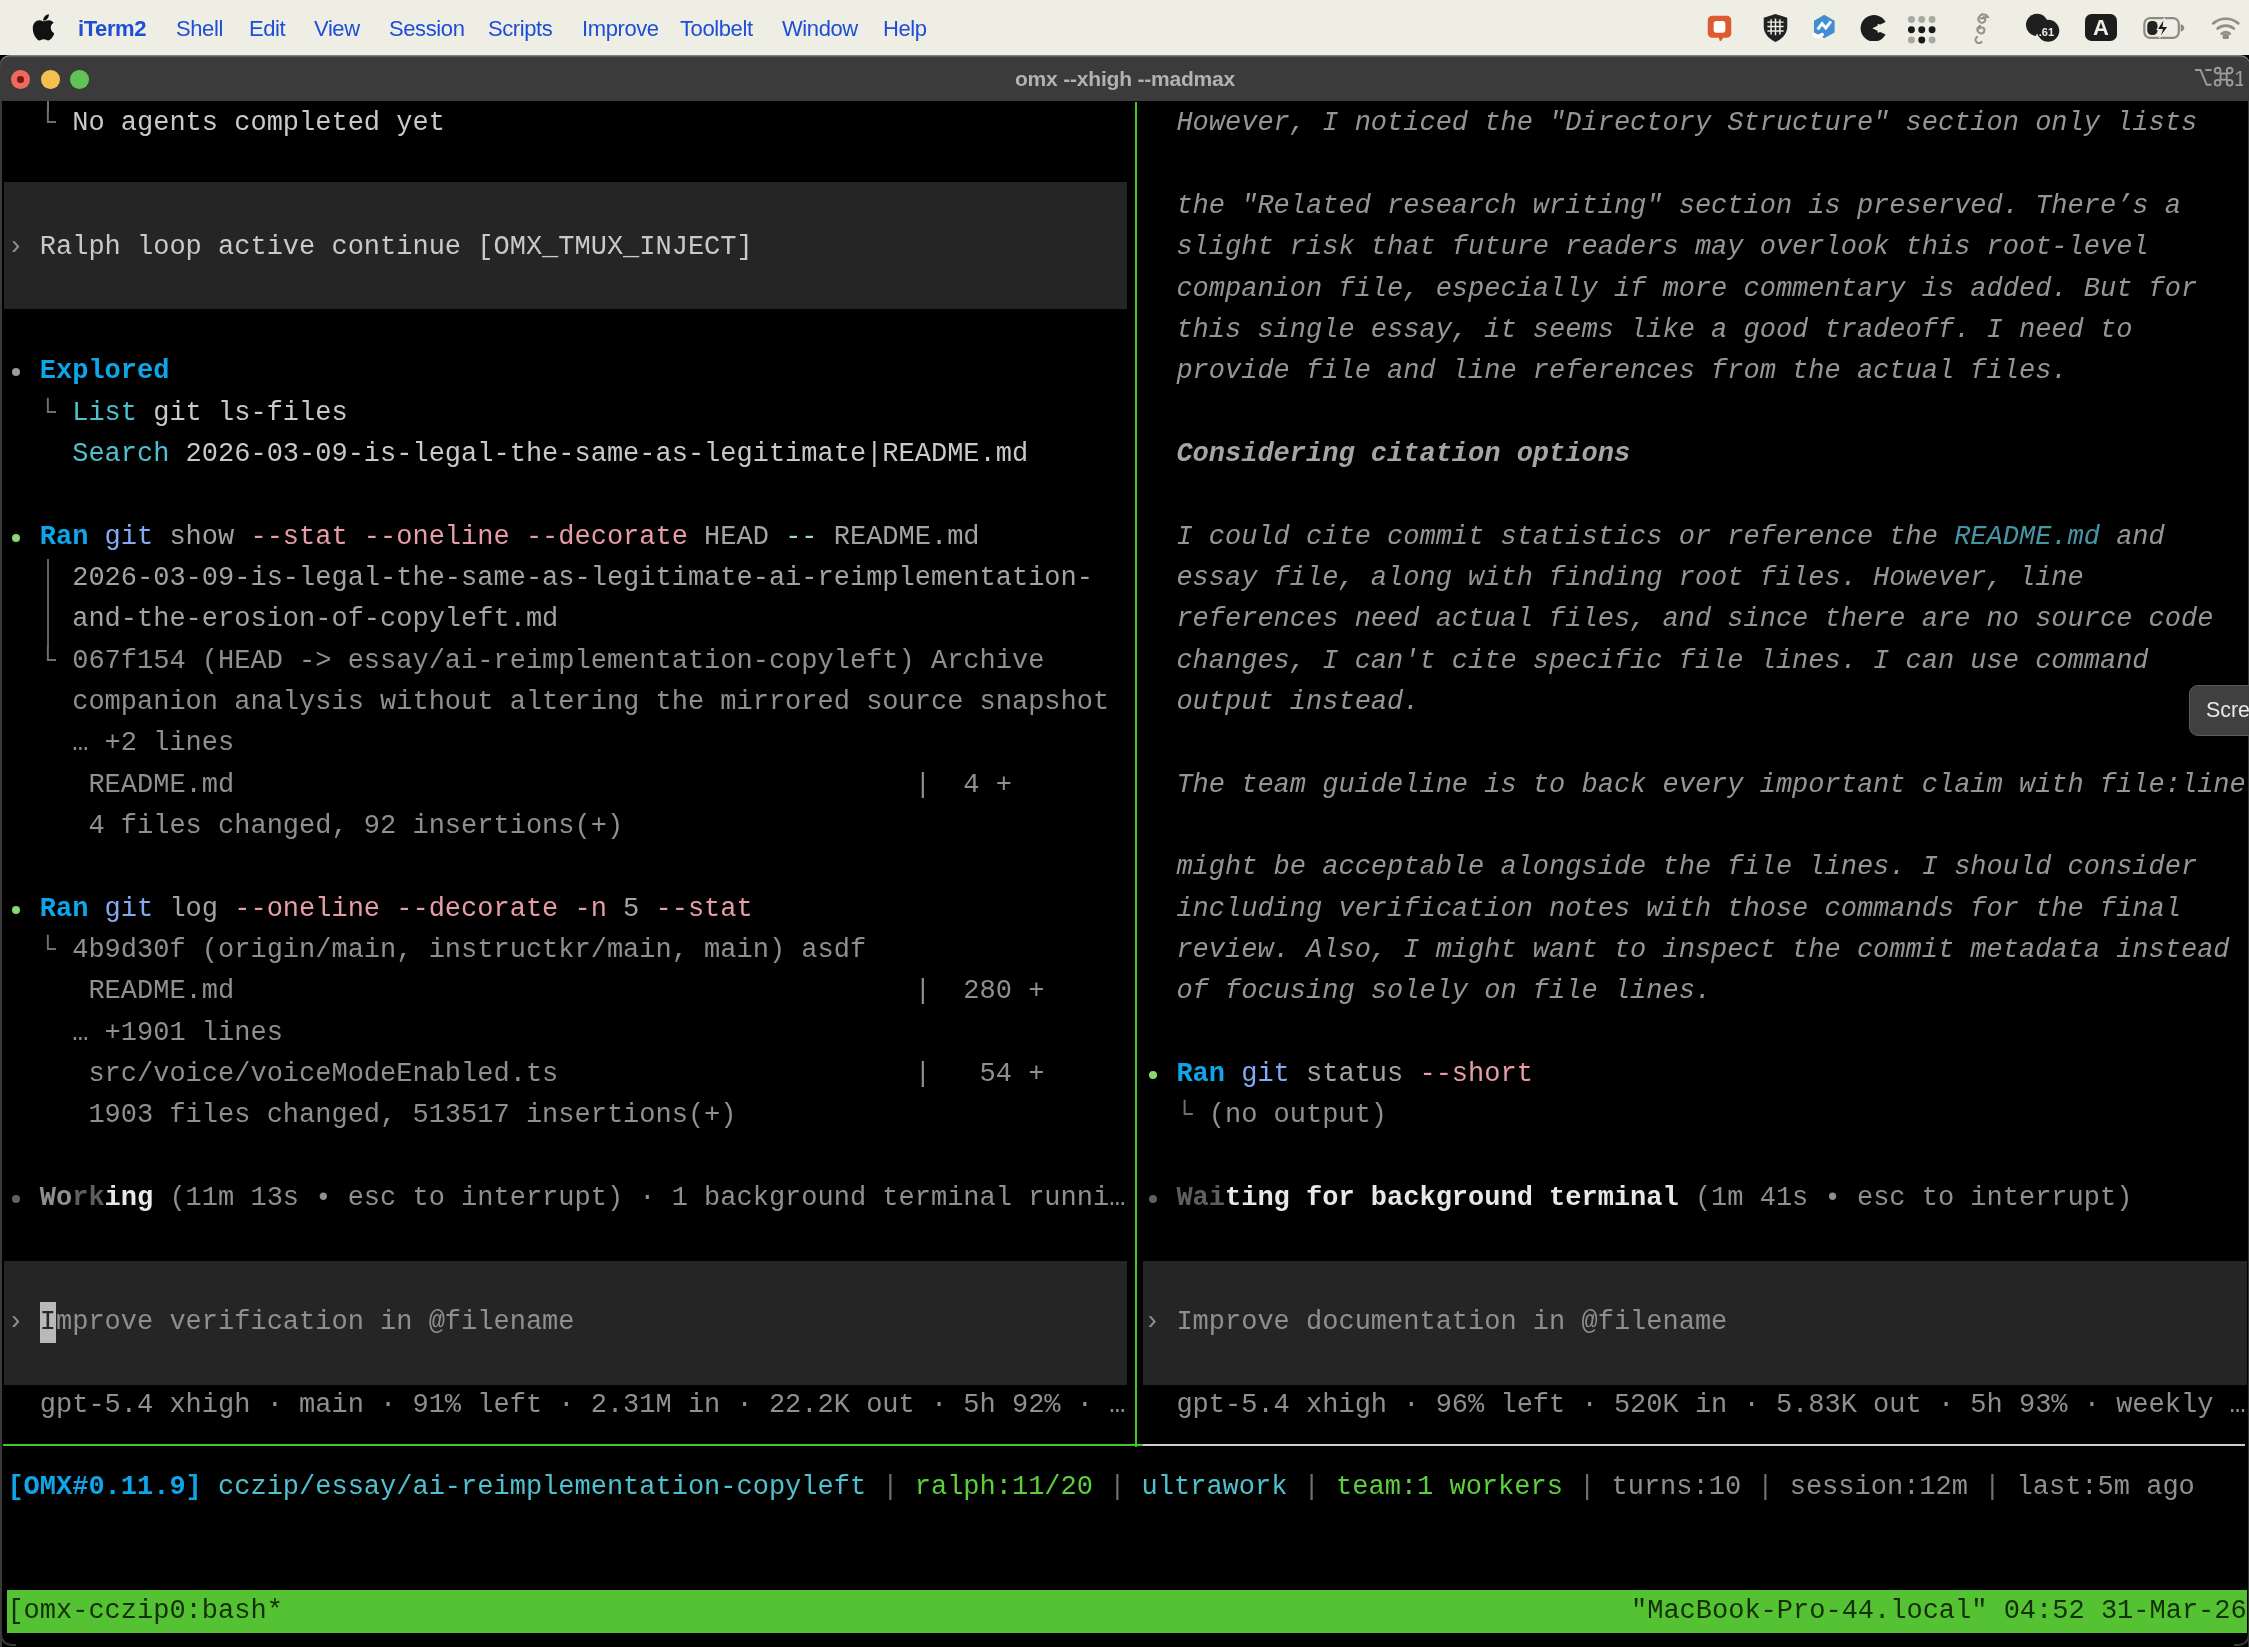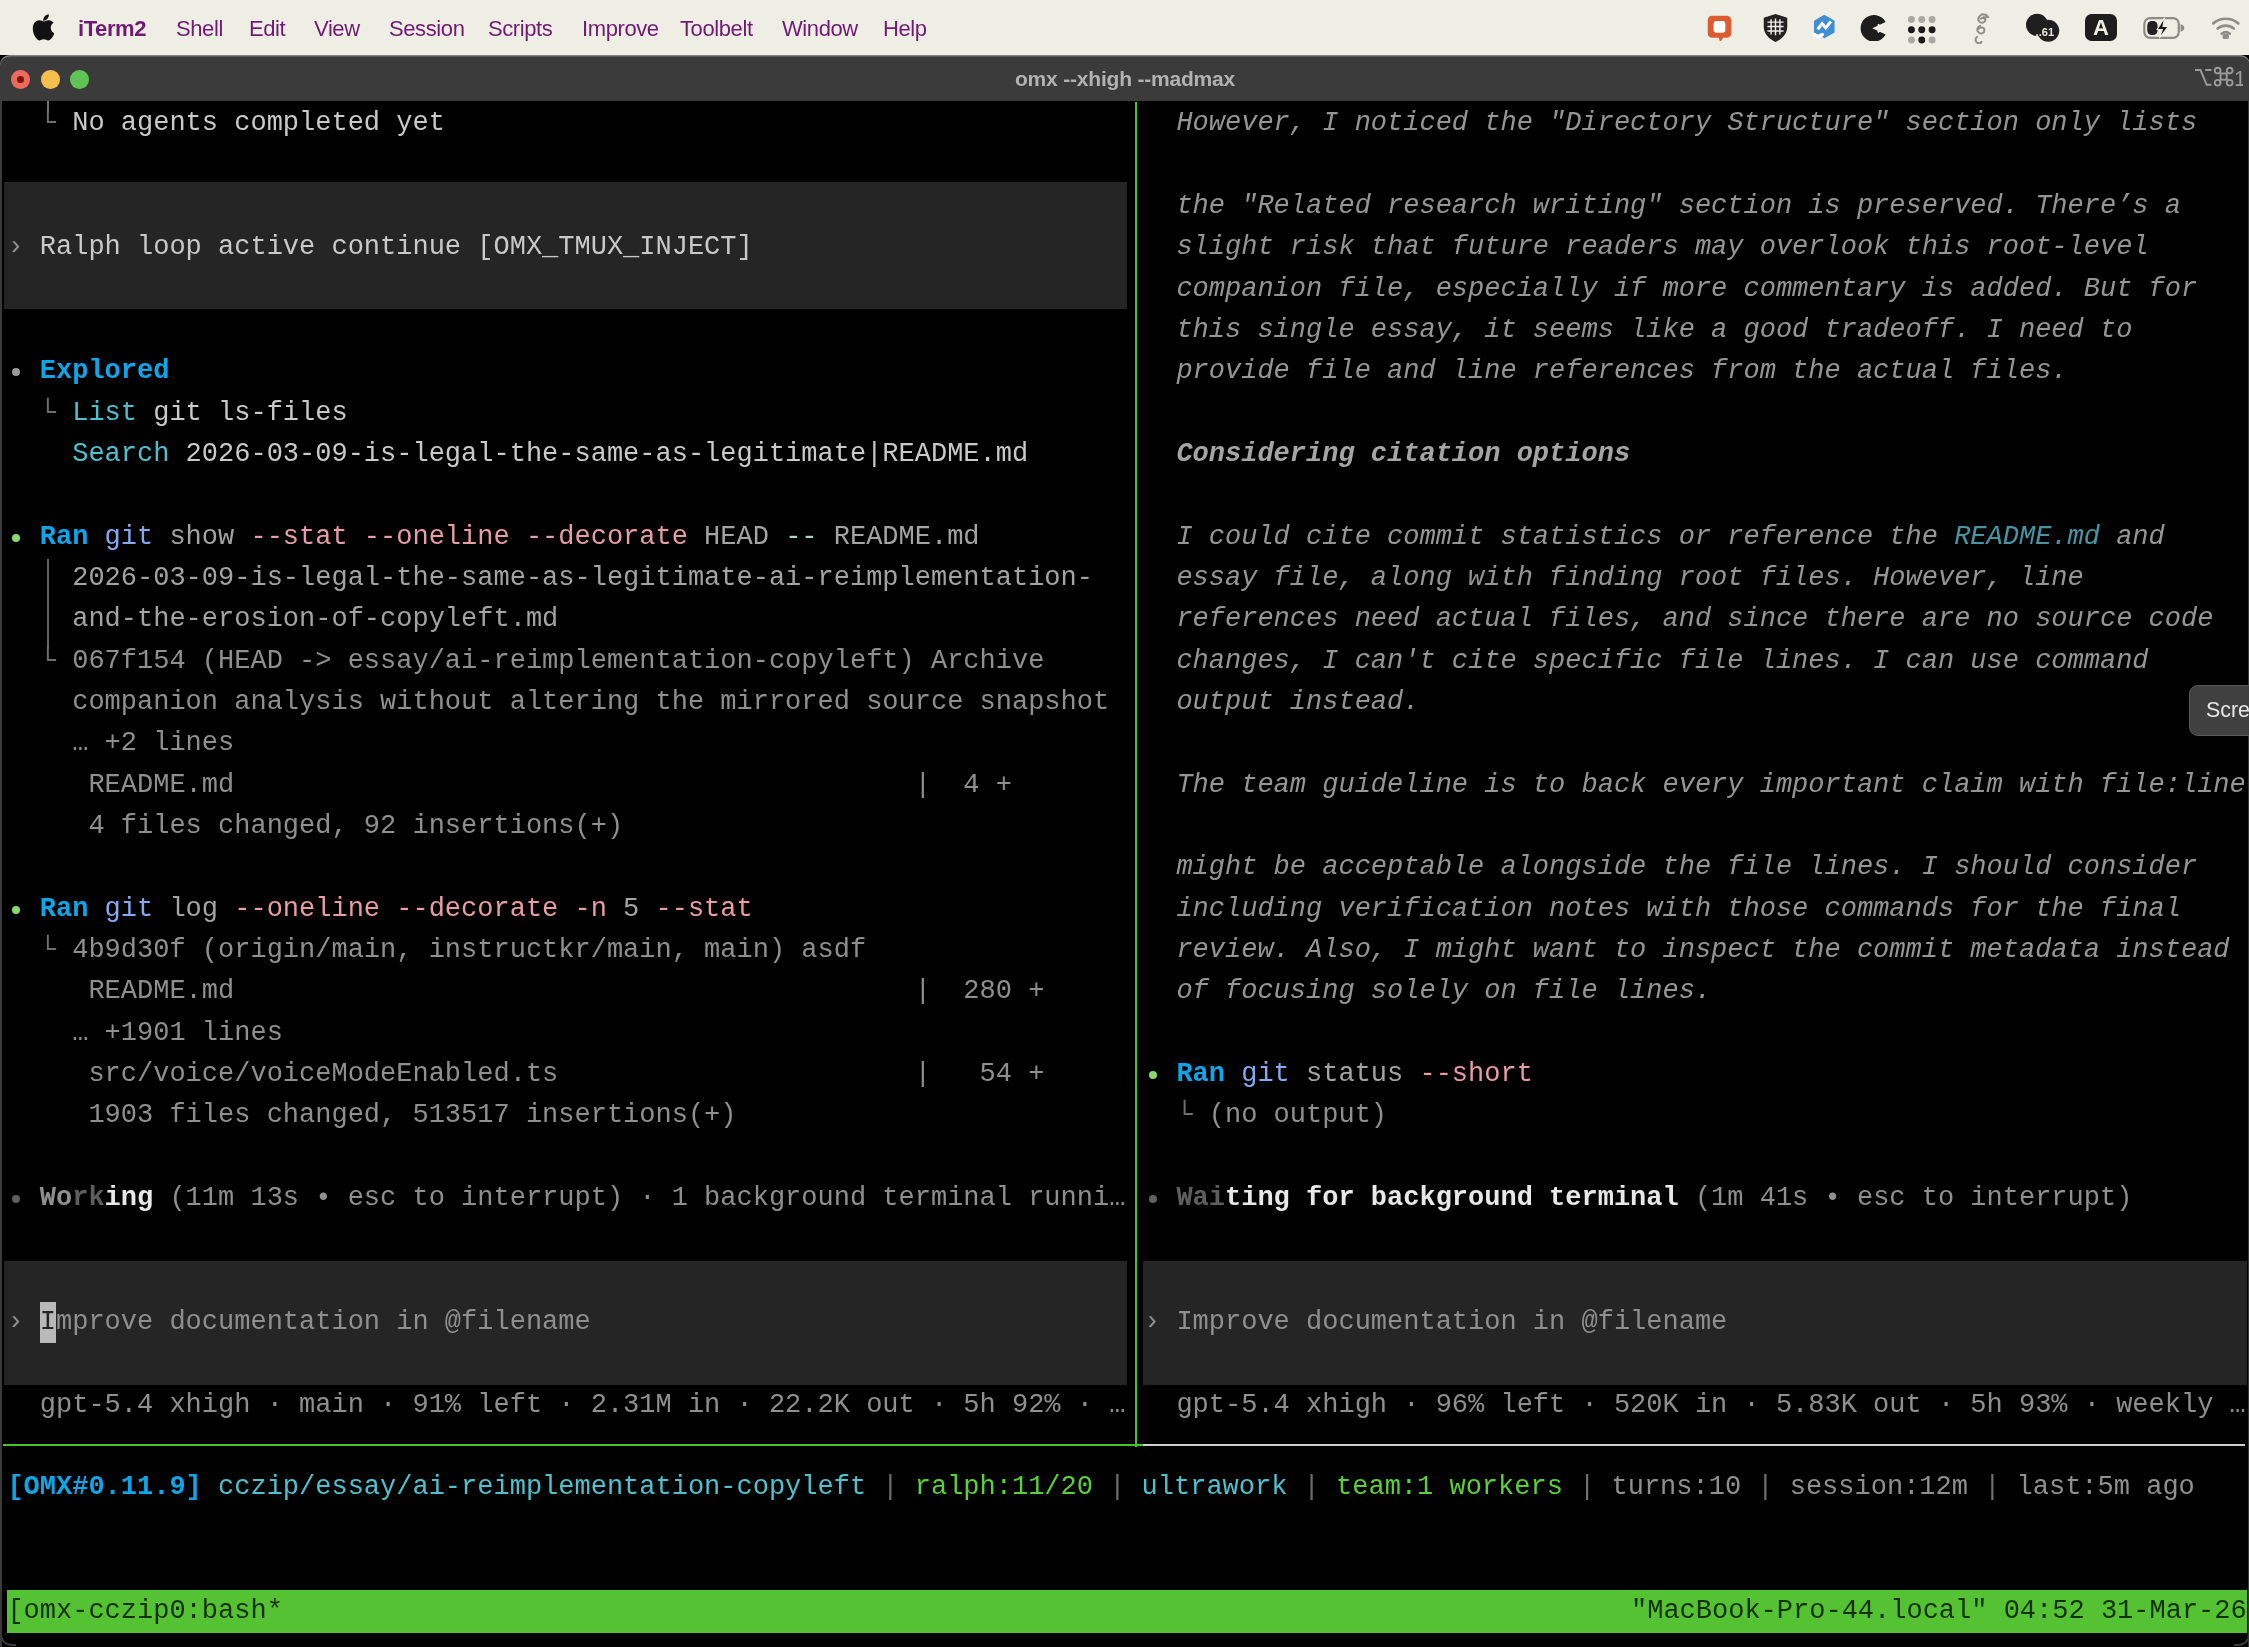--- a/index.html
+++ b/index.html
@@ -1,17 +1,17 @@
 <!DOCTYPE html>
 <html style="font-size:11.8px"><head><meta charset="utf-8"><style>
 *{margin:0;padding:0;box-sizing:border-box}
 html,body{width:2250px;height:1648px;background:#000;overflow:hidden;position:relative}
 body{font-family:"Liberation Sans",sans-serif}
 #menubar{position:absolute;left:0;top:0;width:2250px;height:55px;background:#efeee5}
-.mi{position:absolute;top:0;height:41px;line-height:58px;font-size:22px;letter-spacing:-0.4px;color:#701a75;white-space:pre}
+.mi{position:absolute;top:0;height:41px;line-height:58px;font-size:22px;letter-spacing:-0.4px;color:#1d4ed8;white-space:pre}
 .mb{font-weight:bold}
 #titlebar{position:absolute;left:0;top:55px;width:2250px;height:46px;background:#3b3b3b;border-radius:9.6px 9.6px 0 0;box-shadow:inset 0 1.5px 0 rgba(255,255,255,.35)}
 .tl{position:absolute;top:70px;width:18.5px;height:18.5px;border-radius:50%}
 #wtitle{position:absolute;top:55px;left:0;width:2250px;height:46px;text-align:center;line-height:47px;font-size:21px;letter-spacing:-0.2px;font-weight:bold;color:#b2b2b2}
 #term{position:absolute;left:0;top:101px;width:2250px;height:1546px;background:#000;overflow:hidden}
 .r{position:absolute;white-space:pre;z-index:1;font-family:"Liberation Mono",monospace;font-size:27px;line-height:41px;height:41px;color:#c9c9c9;left:7.4px}
 .rp{left:1144px}
 .it{font-style:italic;color:#959595}
 .b{font-weight:bold}
 .gy{color:#8f8f8f}.g2{color:#6f6f6f}.wh{color:#0ea5e9;font-weight:bold}
@@ -135,21 +135,21 @@
 <div class="r" style="top:622px"><span class="gy">    … +2 lines</span></div>
 <div class="r" style="top:664px"><span class="gy">     README.md                                          |  4 +</span></div>
 <div class="r" style="top:705px"><span class="gy">     4 files changed, 92 insertions(+)</span></div>
 <div class="r" style="top:788px"><span>  </span><span class="wh">Ran</span> <span class="bl">git</span><span class="pw"> log</span><span class="rs"> --oneline --decorate -n</span><span class="pw"> 5</span><span class="rs"> --stat</span></div>
 <div class="r" style="top:829px"><span class="g2">  └ </span><span class="gy">4b9d30f (origin/main, instructkr/main, main) asdf</span></div>
 <div class="r" style="top:870px"><span class="gy">     README.md                                          |  280 +</span></div>
 <div class="r" style="top:912px"><span class="gy">    … +1901 lines</span></div>
 <div class="r" style="top:953px"><span class="gy">     src/voice/voiceModeEnabled.ts                      |   54 +</span></div>
 <div class="r" style="top:994px"><span class="gy">     1903 files changed, 513517 insertions(+)</span></div>
 <div class="r" style="top:1077px"><span>  </span><span class="d2">Wo</span><span class="d1">rk</span><span class="d3">ing</span><span class="gy"> (11m 13s • esc to interrupt) · 1 background terminal runni…</span></div>
-<div class="r" style="top:1201px"><span class="gy">› </span><span style="color:#262626;position:relative;z-index:2">I</span><span class="gy">mprove documentation in @filename</span></div>
+<div class="r" style="top:1201px"><span class="gy">› </span><span style="color:#262626;position:relative;z-index:2">I</span><span class="gy">mprove verification in @filename</span></div>
 <div class="r" style="top:1284px"><span class="gy">  gpt-5.4 xhigh · main · 91% left · 2.31M in · 22.2K out · 5h 92% · …</span></div>
 <div class="r" style="top:1366px"><span class="wh">[OMX#0.11.9]</span> <span class="cy">cczip/essay/ai-reimplementation-copyleft</span><span class="g2"> | </span><span class="gn">ralph:11/20</span><span class="g2"> | </span><span class="cy">ultrawork</span><span class="g2"> | </span><span class="gn">team:1 workers</span><span class="g2"> | </span><span class="gy">turns:10</span><span class="g2"> | </span><span class="gy">session:12m</span><span class="g2"> | </span><span class="gy">last:5m ago</span></div>
 <div class="r rp" style="top:2.2px"><span class="it">  However, I noticed the "Directory Structure" section only lists</span></div>
 <div class="r rp" style="top:85px"><span class="it">  the "Related research writing" section is preserved. There’s a</span></div>
 <div class="r rp" style="top:126px"><span class="it">  slight risk that future readers may overlook this root-level</span></div>
 <div class="r rp" style="top:168px"><span class="it">  companion file, especially if more commentary is added. But for</span></div>
 <div class="r rp" style="top:209px"><span class="it">  this single essay, it seems like a good tradeoff. I need to</span></div>
 <div class="r rp" style="top:250px"><span class="it">  provide file and line references from the actual files.</span></div>
 <div class="r rp" style="top:333px"><span class="it b" style="color:#a5a5a5">  Considering citation options</span></div>
 <div class="r rp" style="top:416px"><span class="it">  I could cite commit statistics or reference the </span><span class="tealit">README.md</span><span class="it"> and</span></div>

